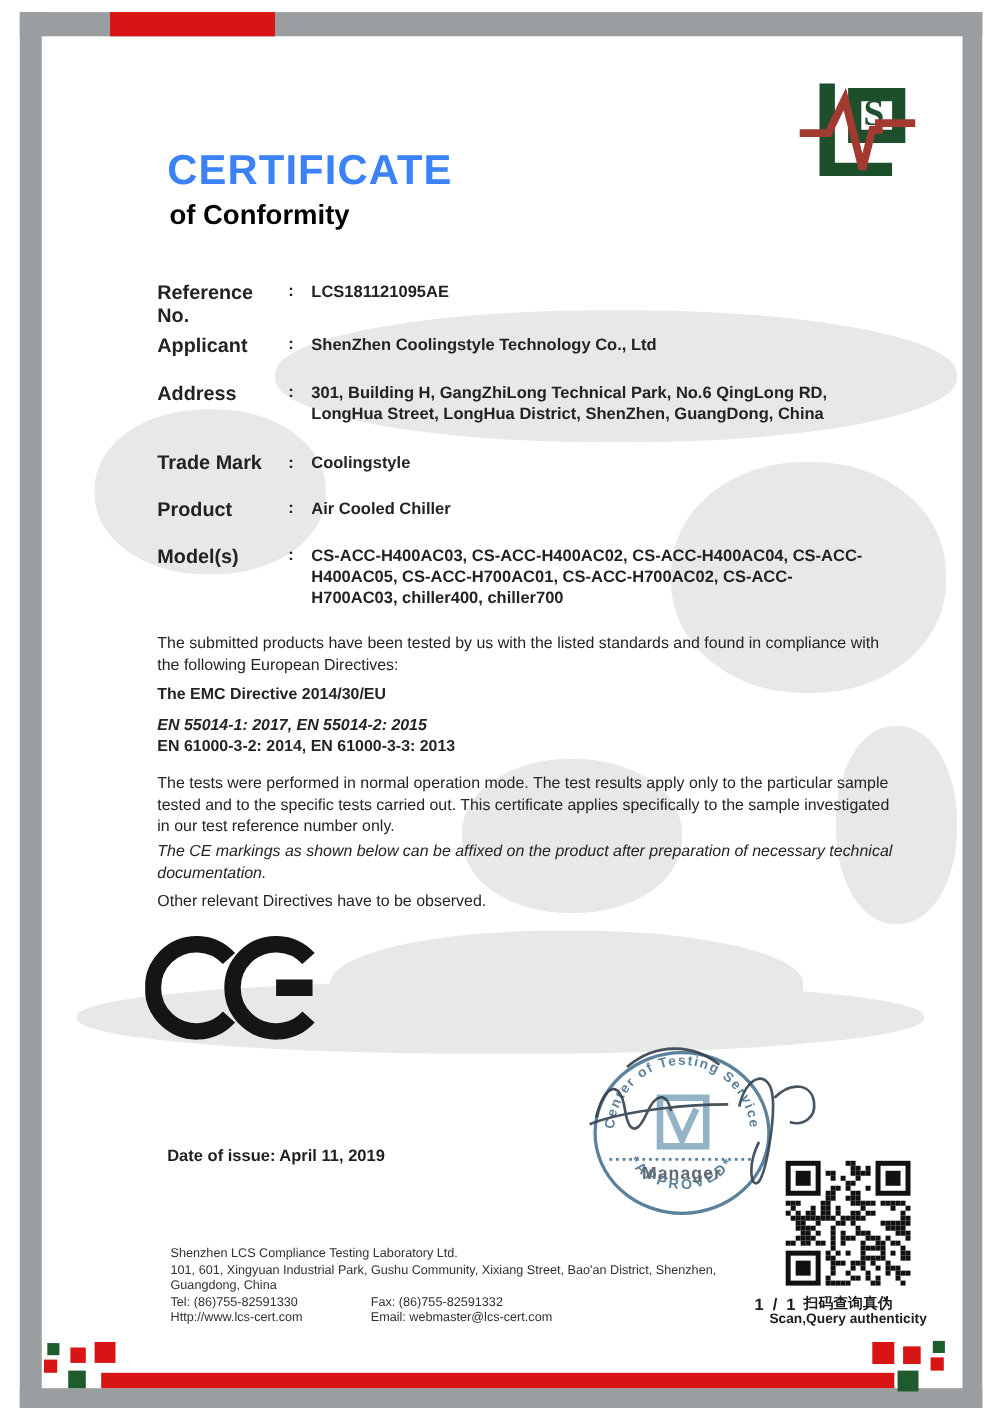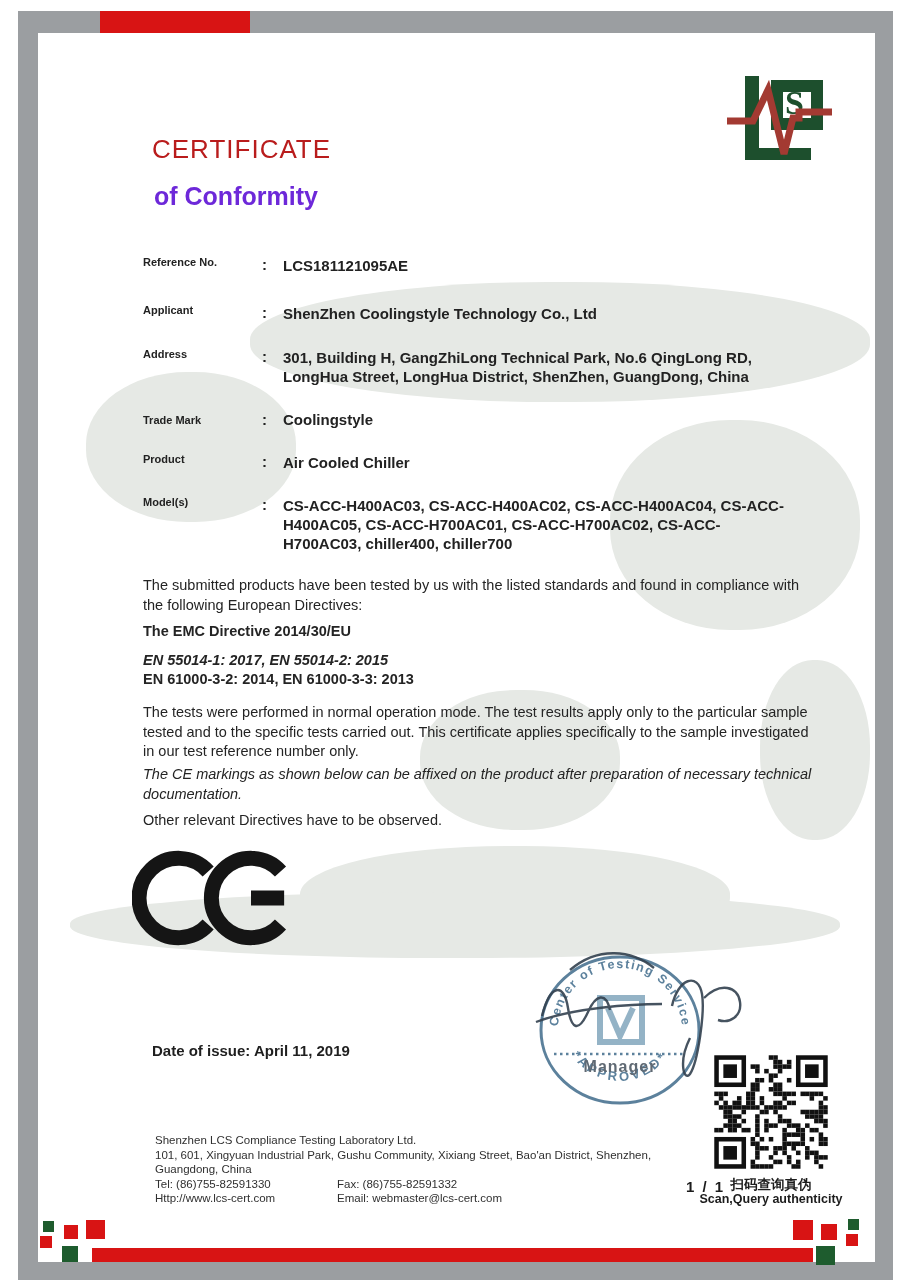--- a/index.html
+++ b/index.html
@@ -19,27 +19,27 @@
   .red   { background:#d81414; }
   .green { background:#1e5c2e; }
 
   
   .wm { position:absolute; background:#e6e9e5; border-radius:48%; z-index:0; }
 
   
   .content { position:absolute; inset:0; z-index:3; }
   .abs { position:absolute; }
 
-  .title    { left:152px; top:134px; font-size:26px; font-weight:normal; letter-spacing:1px; color:#b91c1c; }
-  .subtitle { left:154px; top:182px; font-size:25px; font-weight:bold; color:#6d28d9; }
+  .title    { left:152px; top:134px; font-size:38px; font-weight:bold; letter-spacing:1px; color:#3b82f6; }
+  .subtitle { left:154px; top:182px; font-size:25px; font-weight:bold; color:#000000; }
 
   .logo-box { left:724px; top:68px; width:112px; height:100px; }
 
   .field-row { position:absolute; left:143px; width:660px; display:flex; }
-  .f-label { width:119px; font-size:11px; font-weight:bold; flex:none; }
+  .f-label { width:119px; font-size:18px; font-weight:bold; flex:none; }
   .f-colon { width:21px;  font-size:15px; font-weight:bold; flex:none; }
   .f-value { width:515px; font-size:15px; font-weight:bold; line-height:19px; }
 
   .para { position:absolute; left:143px; width:672px; font-size:14.5px; line-height:19.5px; color:#242424; }
   .para.bold { font-weight:bold; }
 
   .ce-box { left:132px; top:846px; width:168px; height:104px; }
 
   .date-line { left:152px; top:1042px; font-size:15px; font-weight:bold; color:#1f1f1f; }
 

